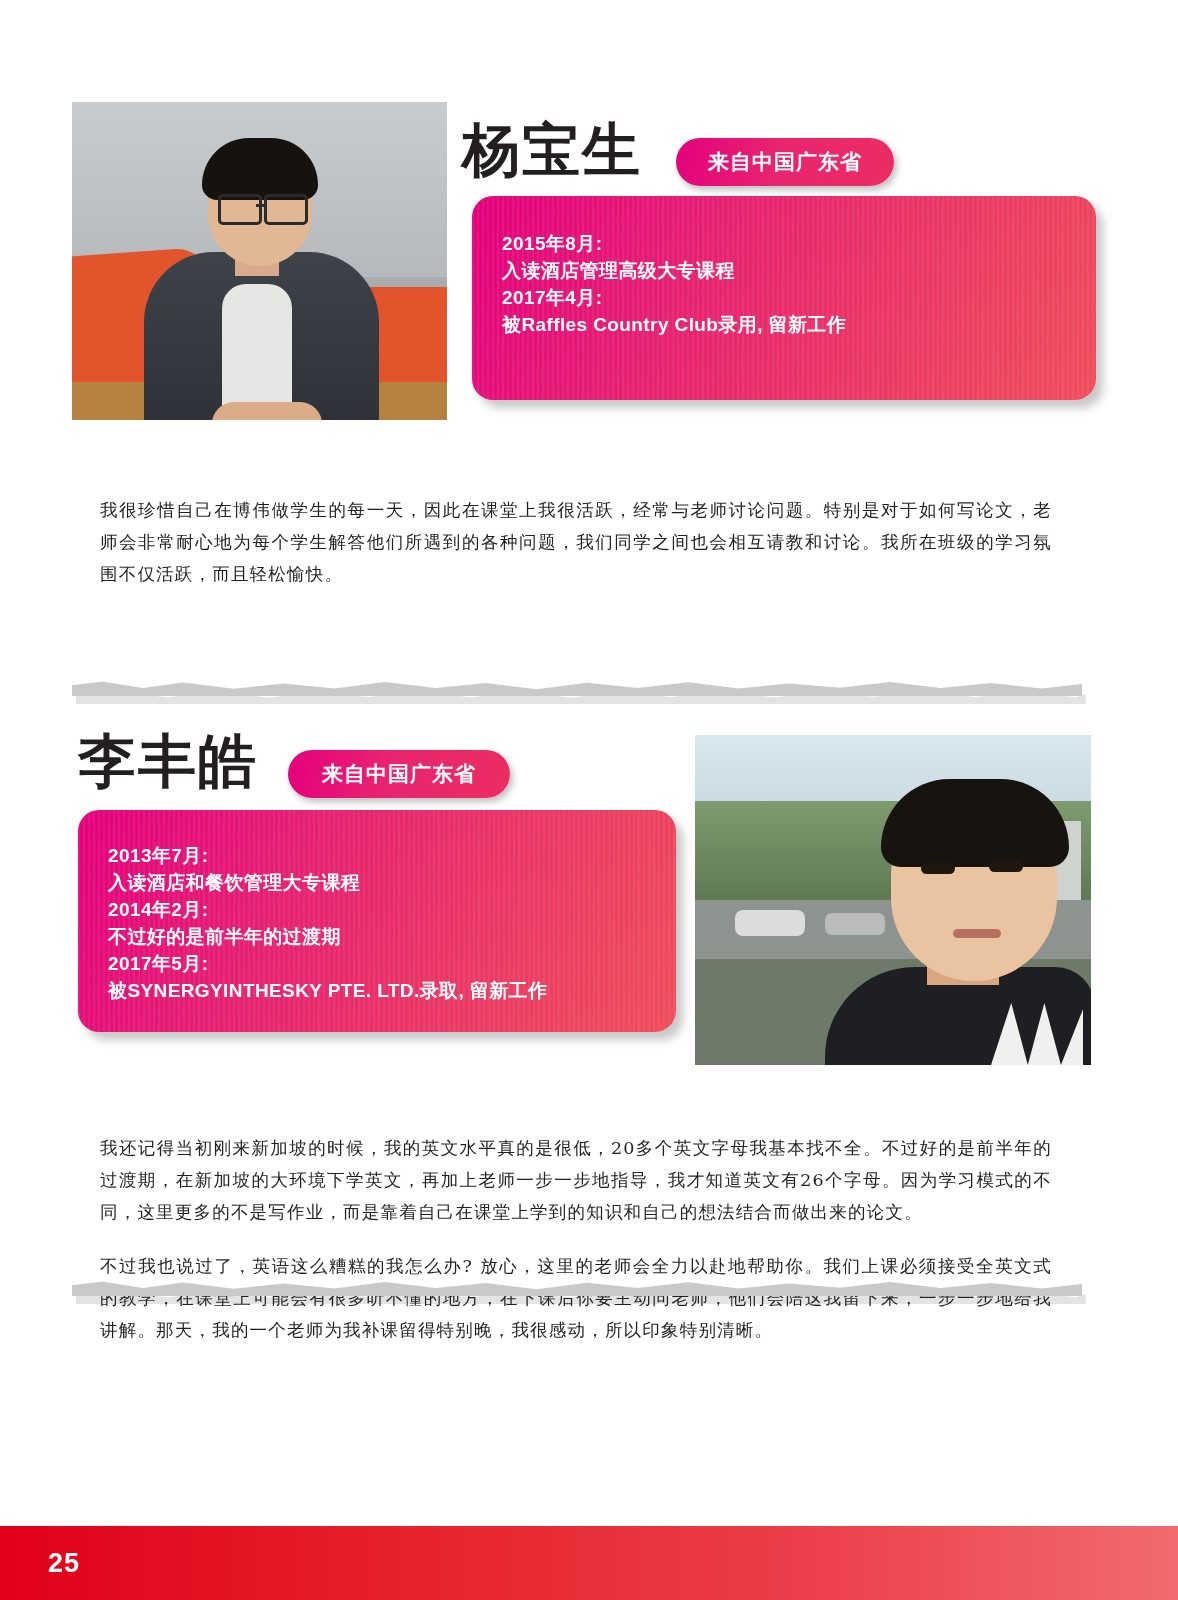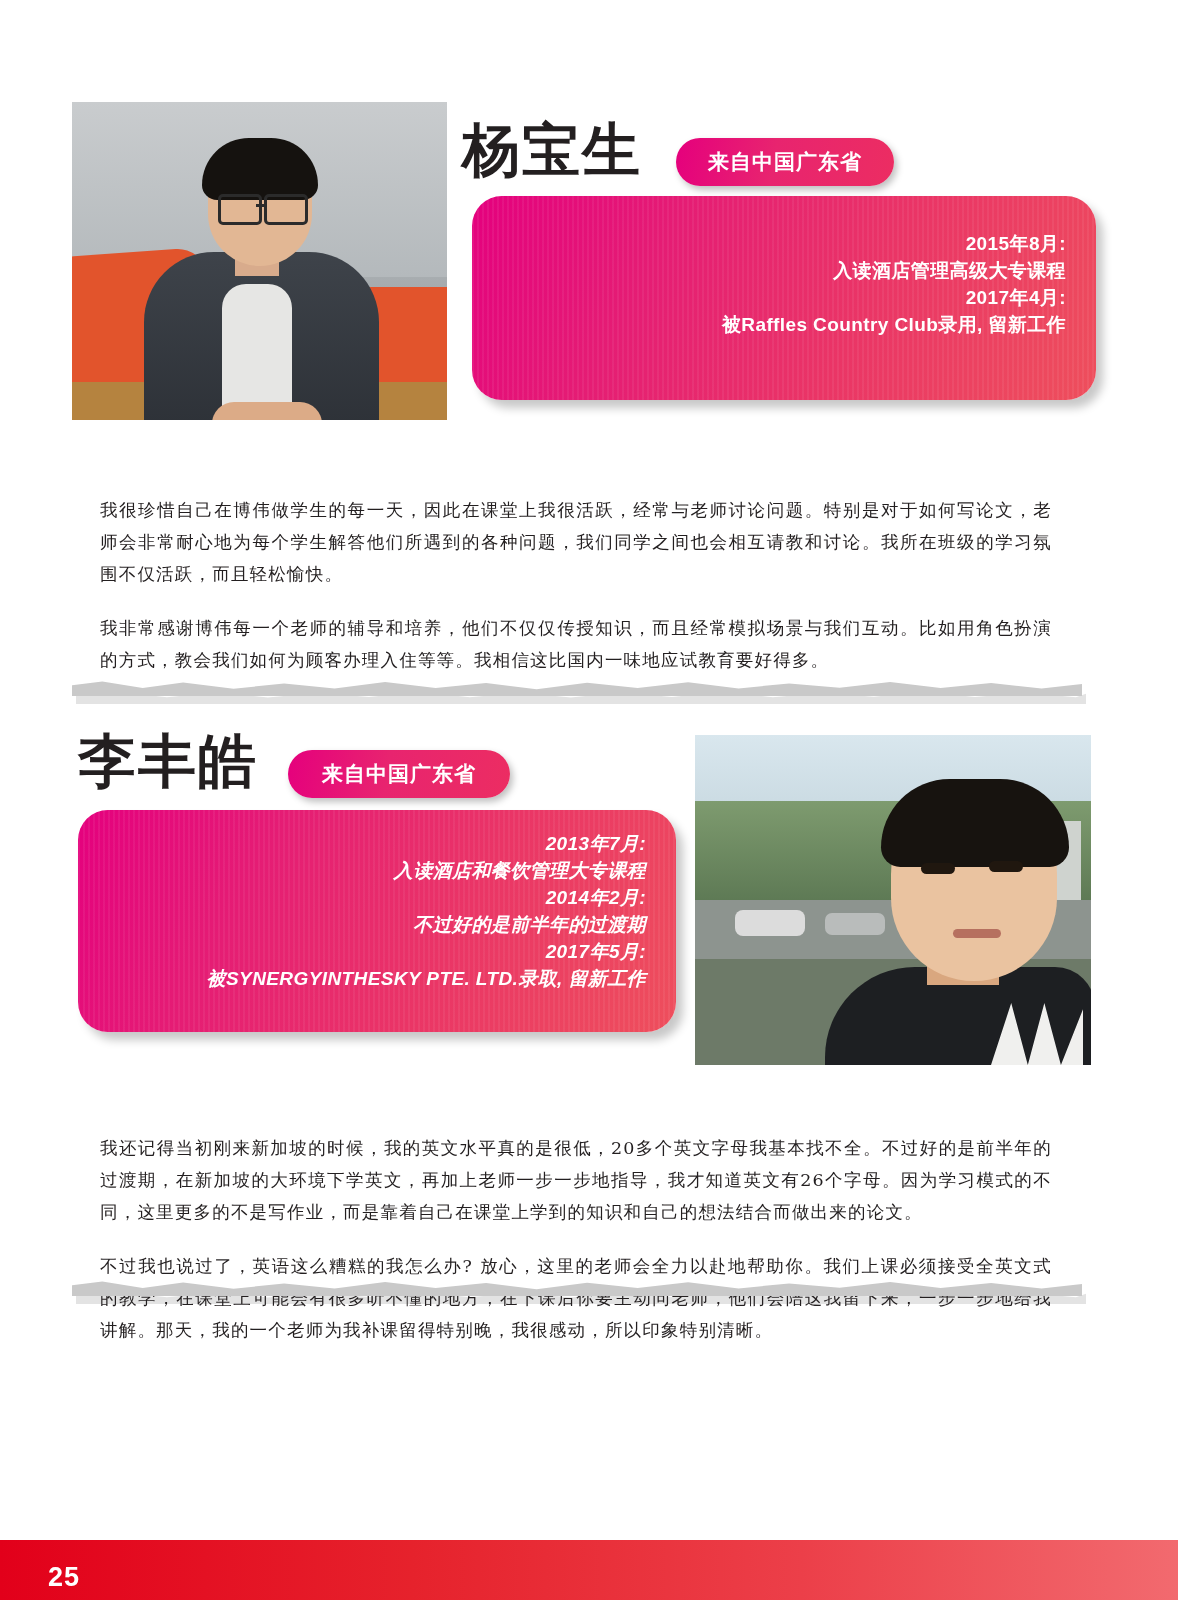--- a/index.html
+++ b/index.html
@@ -48,24 +48,23 @@
     color:#ffffff;border-radius:30px;
     font-size:21px;font-weight:bold;letter-spacing:1px;
     display:flex;align-items:center;justify-content:center;
     box-shadow:3px 4px 7px rgba(0,0,0,.25);
   }
   .pill1{left:676px;top:138px;width:218px;height:48px;}
 
   .card{
     position:absolute;
     background:linear-gradient(118deg,#e4007e 0%,#e51d74 30%,#ea3566 62%,#ee4f5c 100%);
-    border-radius:30px;
+    border-radius:21px;
     box-shadow:7px 8px 10px rgba(0,0,0,.22);
     color:#ffffff;
-    text-align:right;
   }
   .card .lines{
     position:absolute;left:0;top:0;width:100%;height:100%;
     border-radius:22px;
     background:repeating-linear-gradient(90deg,rgba(255,255,255,.06) 0 2px,rgba(255,255,255,0) 2px 5px);
     pointer-events:none;
   }
   .card-body{position:relative;padding:26px 30px;font-size:19px;line-height:27px;font-weight:bold;letter-spacing:.4px;}
   .card1{left:472px;top:196px;width:624px;height:204px;}
   .card1 .card-body{padding-top:34px;}
@@ -94,21 +93,21 @@
 
   
   .name2{
     position:absolute;left:78px;top:730px;
     font-size:58px;line-height:64px;font-weight:bold;color:#231f20;letter-spacing:2px;
     font-family:Liberation Serif, serif;
   }
   .pill2{left:288px;top:750px;width:222px;height:48px;}
 
   .card2{left:78px;top:810px;width:598px;height:222px;}
-  .card2 .card-body{padding-top:20px;font-style:italic;}
+  .card2 .card-body{padding-top:32px;}
 
   .photo2{
     position:absolute;left:695px;top:735px;width:396px;height:330px;
     overflow:hidden;
     background:linear-gradient(180deg,#cfe0e8 0%,#bcd2dc 28%,#9ab08f 48%,#7d9475 66%,#6f7f6a 100%);
   }
   .photo2 .sky{position:absolute;left:0;top:0;width:100%;height:30%;background:linear-gradient(180deg,#d9e7ee,#c5d6de);}
   .photo2 .trees{position:absolute;left:0;top:20%;width:100%;height:30%;background:linear-gradient(180deg,#7e9b6f,#5e7a55);}
   .photo2 .bld{position:absolute;right:10px;top:26%;width:90px;height:120px;background:#cfd3cf;}
   .photo2 .road{position:absolute;left:0;top:50%;width:100%;height:18%;background:#8d948f;}
@@ -121,21 +120,21 @@
   .photo2 .hair2{position:absolute;left:186px;top:44px;width:188px;height:88px;background:#17130f;border-radius:92px 92px 26px 26px;}
   .photo2 .eye-l{position:absolute;left:226px;top:128px;width:34px;height:11px;background:#20170f;border-radius:6px;}
   .photo2 .eye-r{position:absolute;left:294px;top:126px;width:34px;height:11px;background:#20170f;border-radius:6px;}
   .photo2 .mouth{position:absolute;left:258px;top:194px;width:48px;height:9px;background:#b6705f;border-radius:5px;}
   .photo2 .logo{position:absolute;left:296px;top:268px;width:92px;height:62px;background:#f0f0ee;clip-path:polygon(0 100%,22% 0,40% 100%,58% 0,76% 100%,100% 10%,100% 100%);}
 
   .text2{left:100px;top:1088px;width:952px;}
 
   
   .footer{
-    position:absolute;left:0;bottom:0;width:1178px;height:60px;
+    position:absolute;left:0;bottom:0;width:1178px;height:74px;
     background:linear-gradient(90deg,#e2001a 0%,#e6222c 35%,#ec3f49 68%,#f26a6f 100%);
   }
   .page-num{
     position:absolute;left:48px;top:22px;color:#ffffff;font-size:27px;font-weight:bold;
     letter-spacing:1px;
   }
 </style>
 </head>
 <body>
 
@@ -169,21 +168,20 @@
       <div class="card-body">
         <div>2015年8月:</div>
         <div>入读酒店管理高级大专课程</div>
         <div>2017年4月:</div>
         <div>被Raffles Country Club录用, 留新工作</div>
       </div>
     </div>
 
     <div class="para-wrap text1">
       <p class="para">我很珍惜自己在博伟做学生的每一天，因此在课堂上我很活跃，经常与老师讨论问题。特别是对于如何写论文，老师会非常耐心地为每个学生解答他们所遇到的各种问题，我们同学之间也会相互请教和讨论。我所在班级的学习氛围不仅活跃，而且轻松愉快。</p>
-      <p class="para">我非常感谢博伟每一个老师的辅导和培养，他们不仅仅传授知识，而且经常模拟场景与我们互动。比如用角色扮演的方式，教会我们如何为顾客办理入住等等。我相信这比国内一味地应试教育要好得多。</p>
     </div>
   </div>
 
   <div class="torn torn1">
     <div class="shadow"></div>
       <div class="edge"></div>
   </div>
 
   <div class="block2">
 

